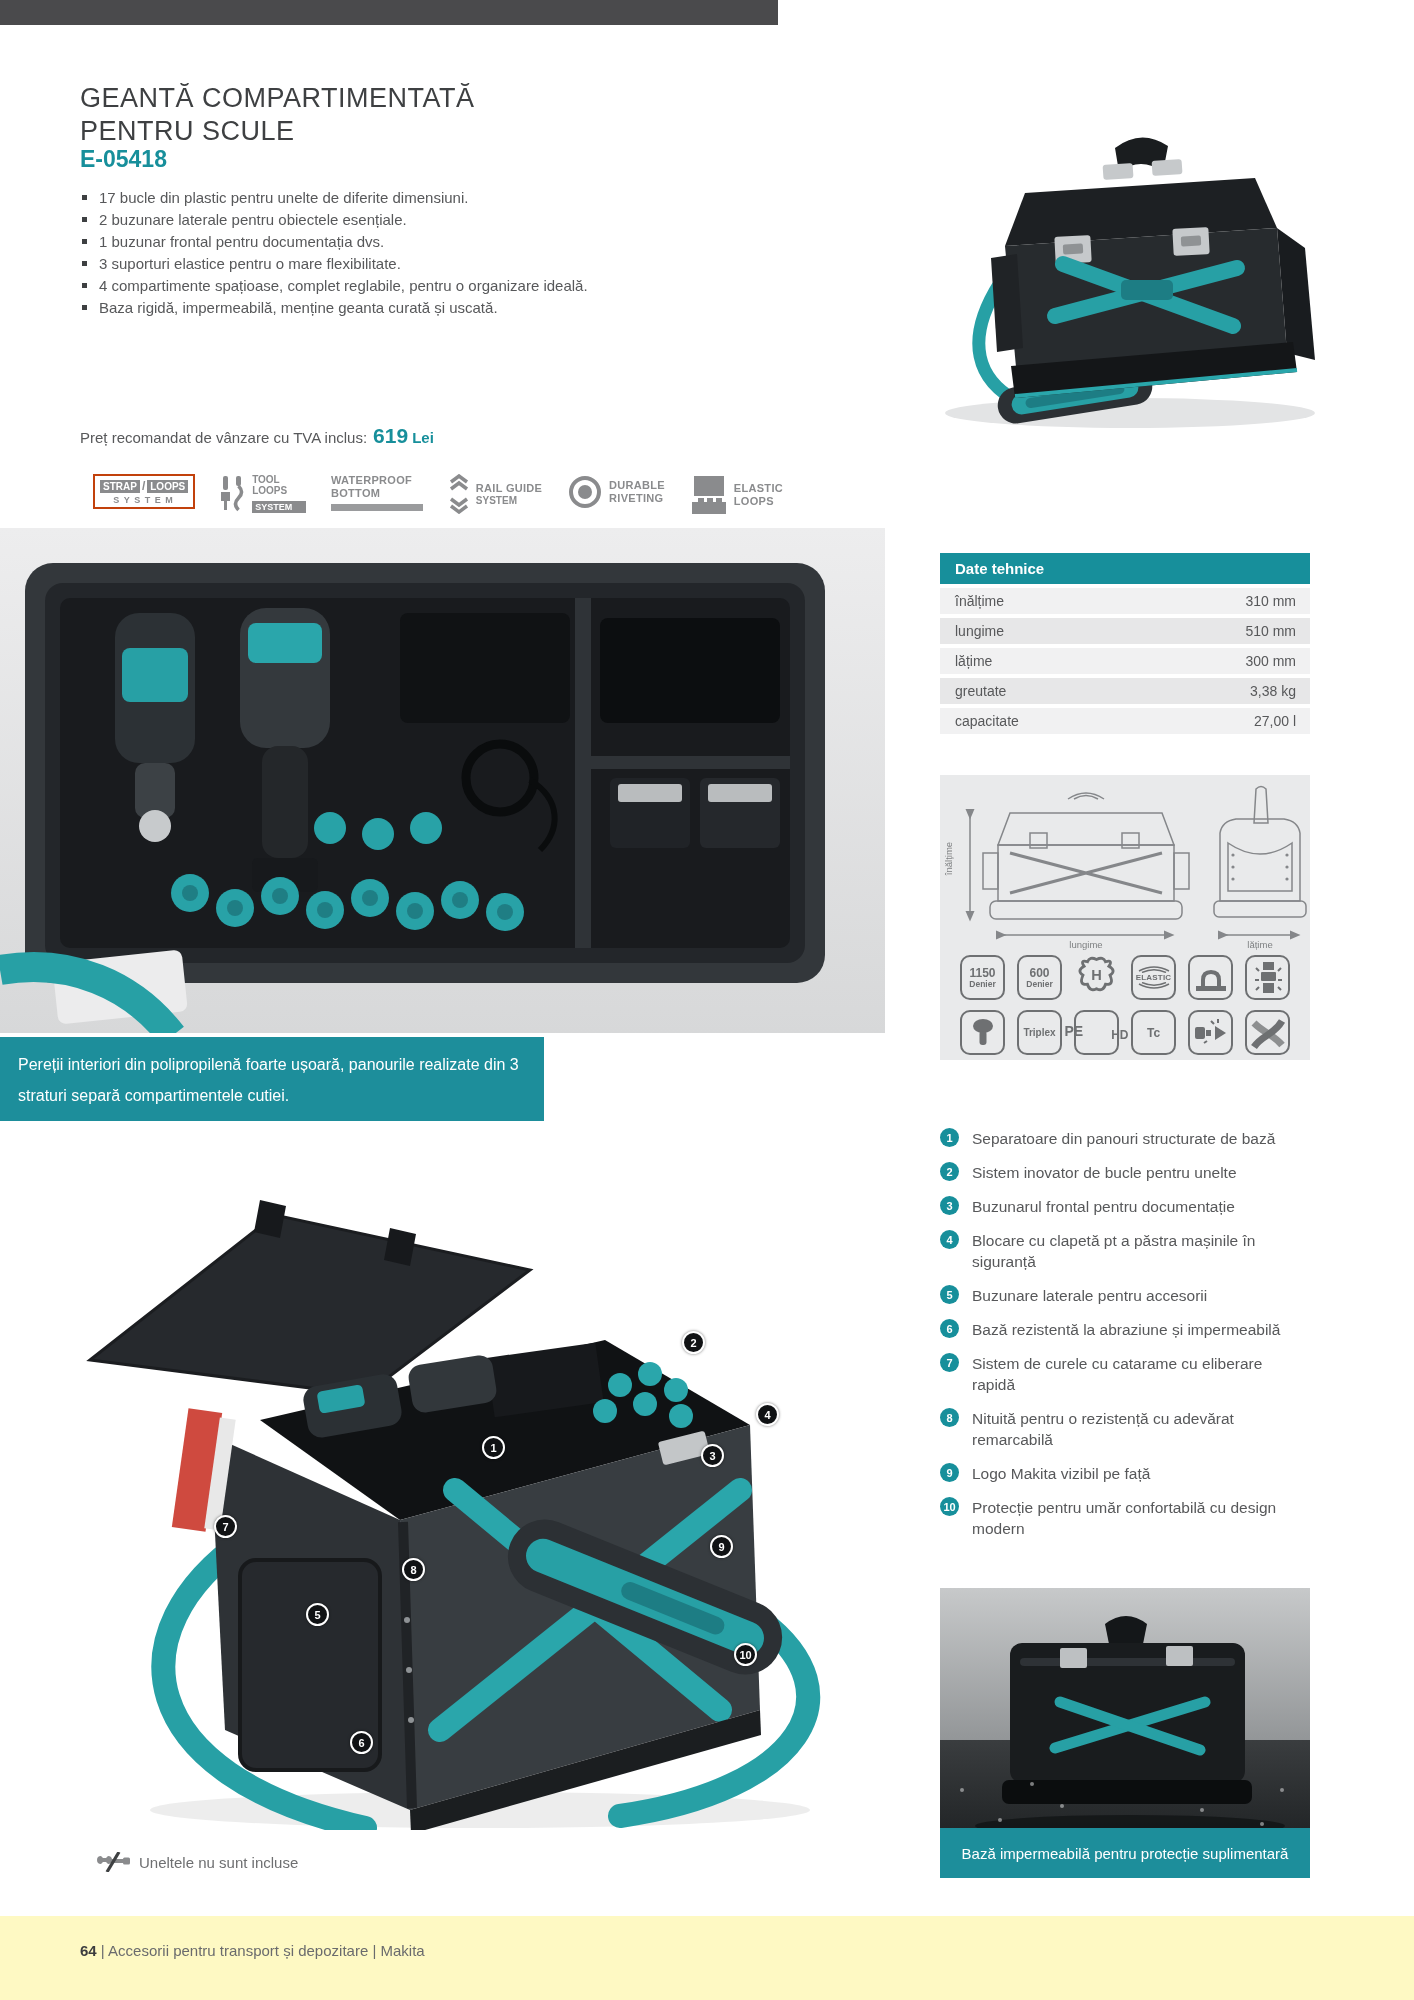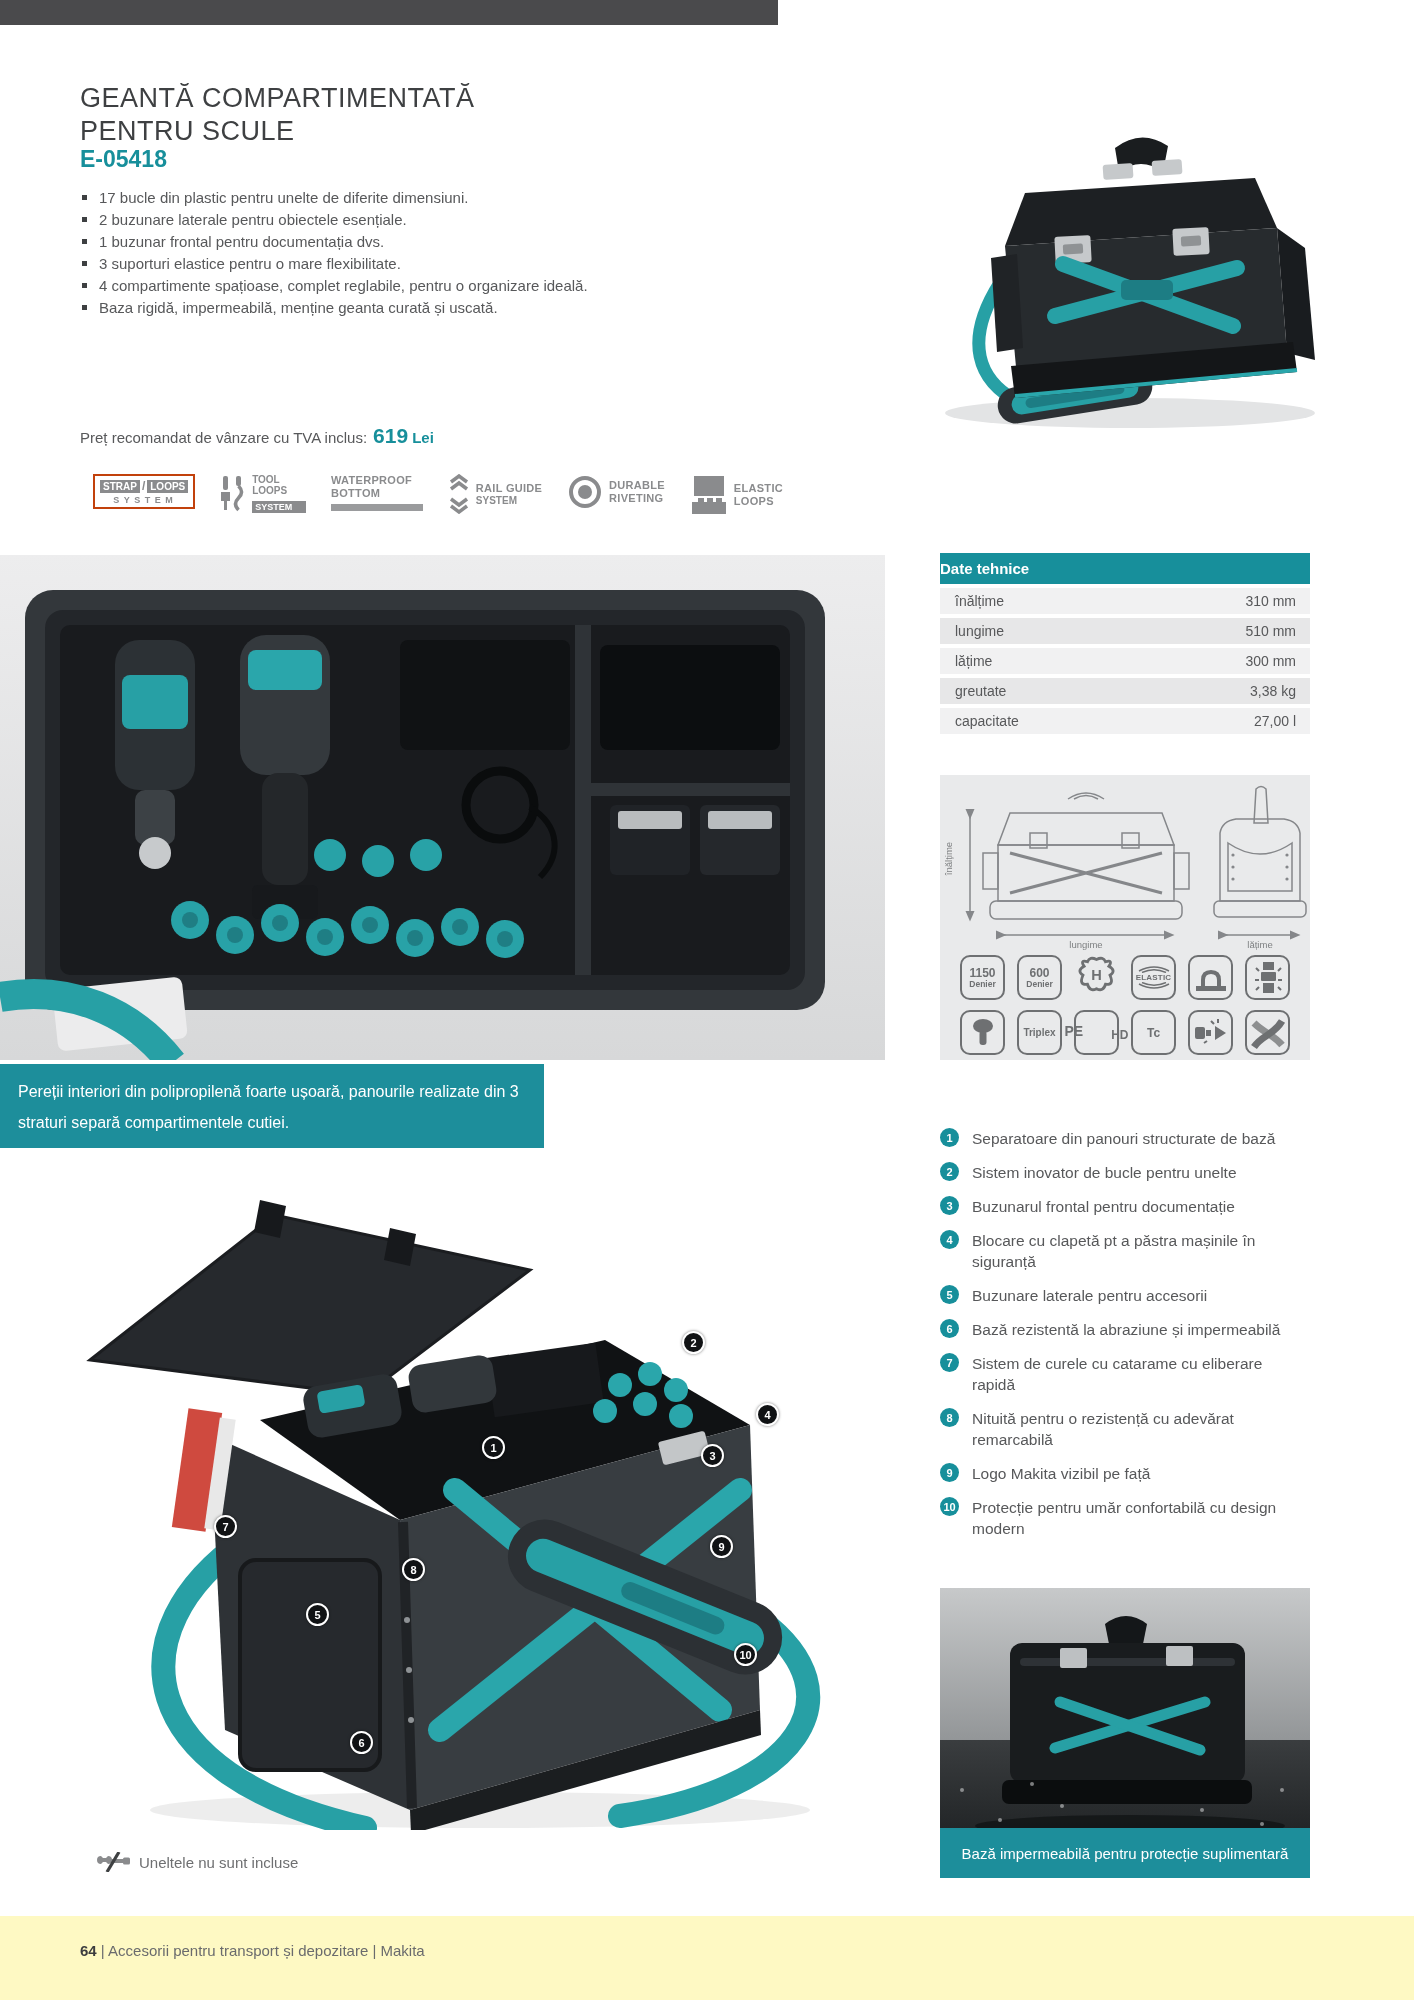--- a/index.html
+++ b/index.html
@@ -28,28 +28,28 @@
   .chip { background:#8a8b8d; color:#fff; font-size:10px; font-weight:bold; padding:1px 3px; }
   .b1-slash { font-weight:bold; font-size:12px; color:#8a8b8d; }
   .b1-sys { font-size:9px; font-weight:bold; letter-spacing:4.5px; text-align:center; margin-top:2px; padding-left:2px; }
   .bl { font-size:10px; font-weight:bold; line-height:11px; }
   .bl2 { font-size:11px; font-weight:bold; line-height:13px; letter-spacing:.3px; }
   .bar { height:7px; background:#9a9b9d; margin-top:4px; width:92px; }
   .sys-chip { display:inline-block; background:#8a8b8d; color:#fff; font-size:9px; font-weight:bold; padding:1px 14px 1px 3px; margin-top:1px; }
 
   
   .photo-topright { left:905px; top:78px; width:440px; height:360px; }
-  .photo-main { left:0px; top:555px; width:762px; height:505px; }
+  .photo-main { left:0px; top:528px; width:762px; height:505px; }
   .caption-overlay { left:341px; top:414px; width:544px; height:84px; background:#1d8e9b; color:#fff; font-size:16px; line-height:31px; padding:12px 18px; }
   .photo-open { left:60px; top:1190px; width:825px; height:640px; }
   .marker { position:absolute; width:23px; height:23px; border-radius:50%; background:#101214; border:2px solid #fff; color:#fff; font-size:11px; font-weight:bold; display:flex; align-items:center; justify-content:center; box-shadow:0 0 3px rgba(0,0,0,.5); }
 
   
   .tech { left:940px; top:553px; width:370px; }
-  .tech-head { height:31px; background:#178f9b; color:#fff; font-size:15px; font-weight:bold; line-height:31px; }
+  .tech-head { height:31px; background:#178f9b; color:#fff; font-size:15px; font-weight:bold; line-height:31px; padding-left:15px; }
   .trow { height:26px; margin-top:4px; display:flex; justify-content:space-between; align-items:center; font-size:14px; color:#57585a; padding:0 14px 0 15px; }
   .trow.a { background:#f1f1f2; }
   .trow.b { background:#e7e7e8; }
 
   
   .specbox { left:940px; top:775px; width:370px; height:285px; background:#e9eaeb; }
   .dim-label { position:absolute; font-size:9.5px; color:#7e8082; text-align:center; }
   .icon-grid { position:absolute; left:20px; top:180px; width:330px; display:flex; flex-wrap:wrap; gap:10px 12px; }
   .sicon { width:45px; height:45px; border:2.5px solid #6e7072; border-radius:10px; display:flex; flex-direction:column; align-items:center; justify-content:center; color:#6e7072; background:transparent; }
   .sicon .t1 { font-size:12px; font-weight:bold; line-height:12px; }

